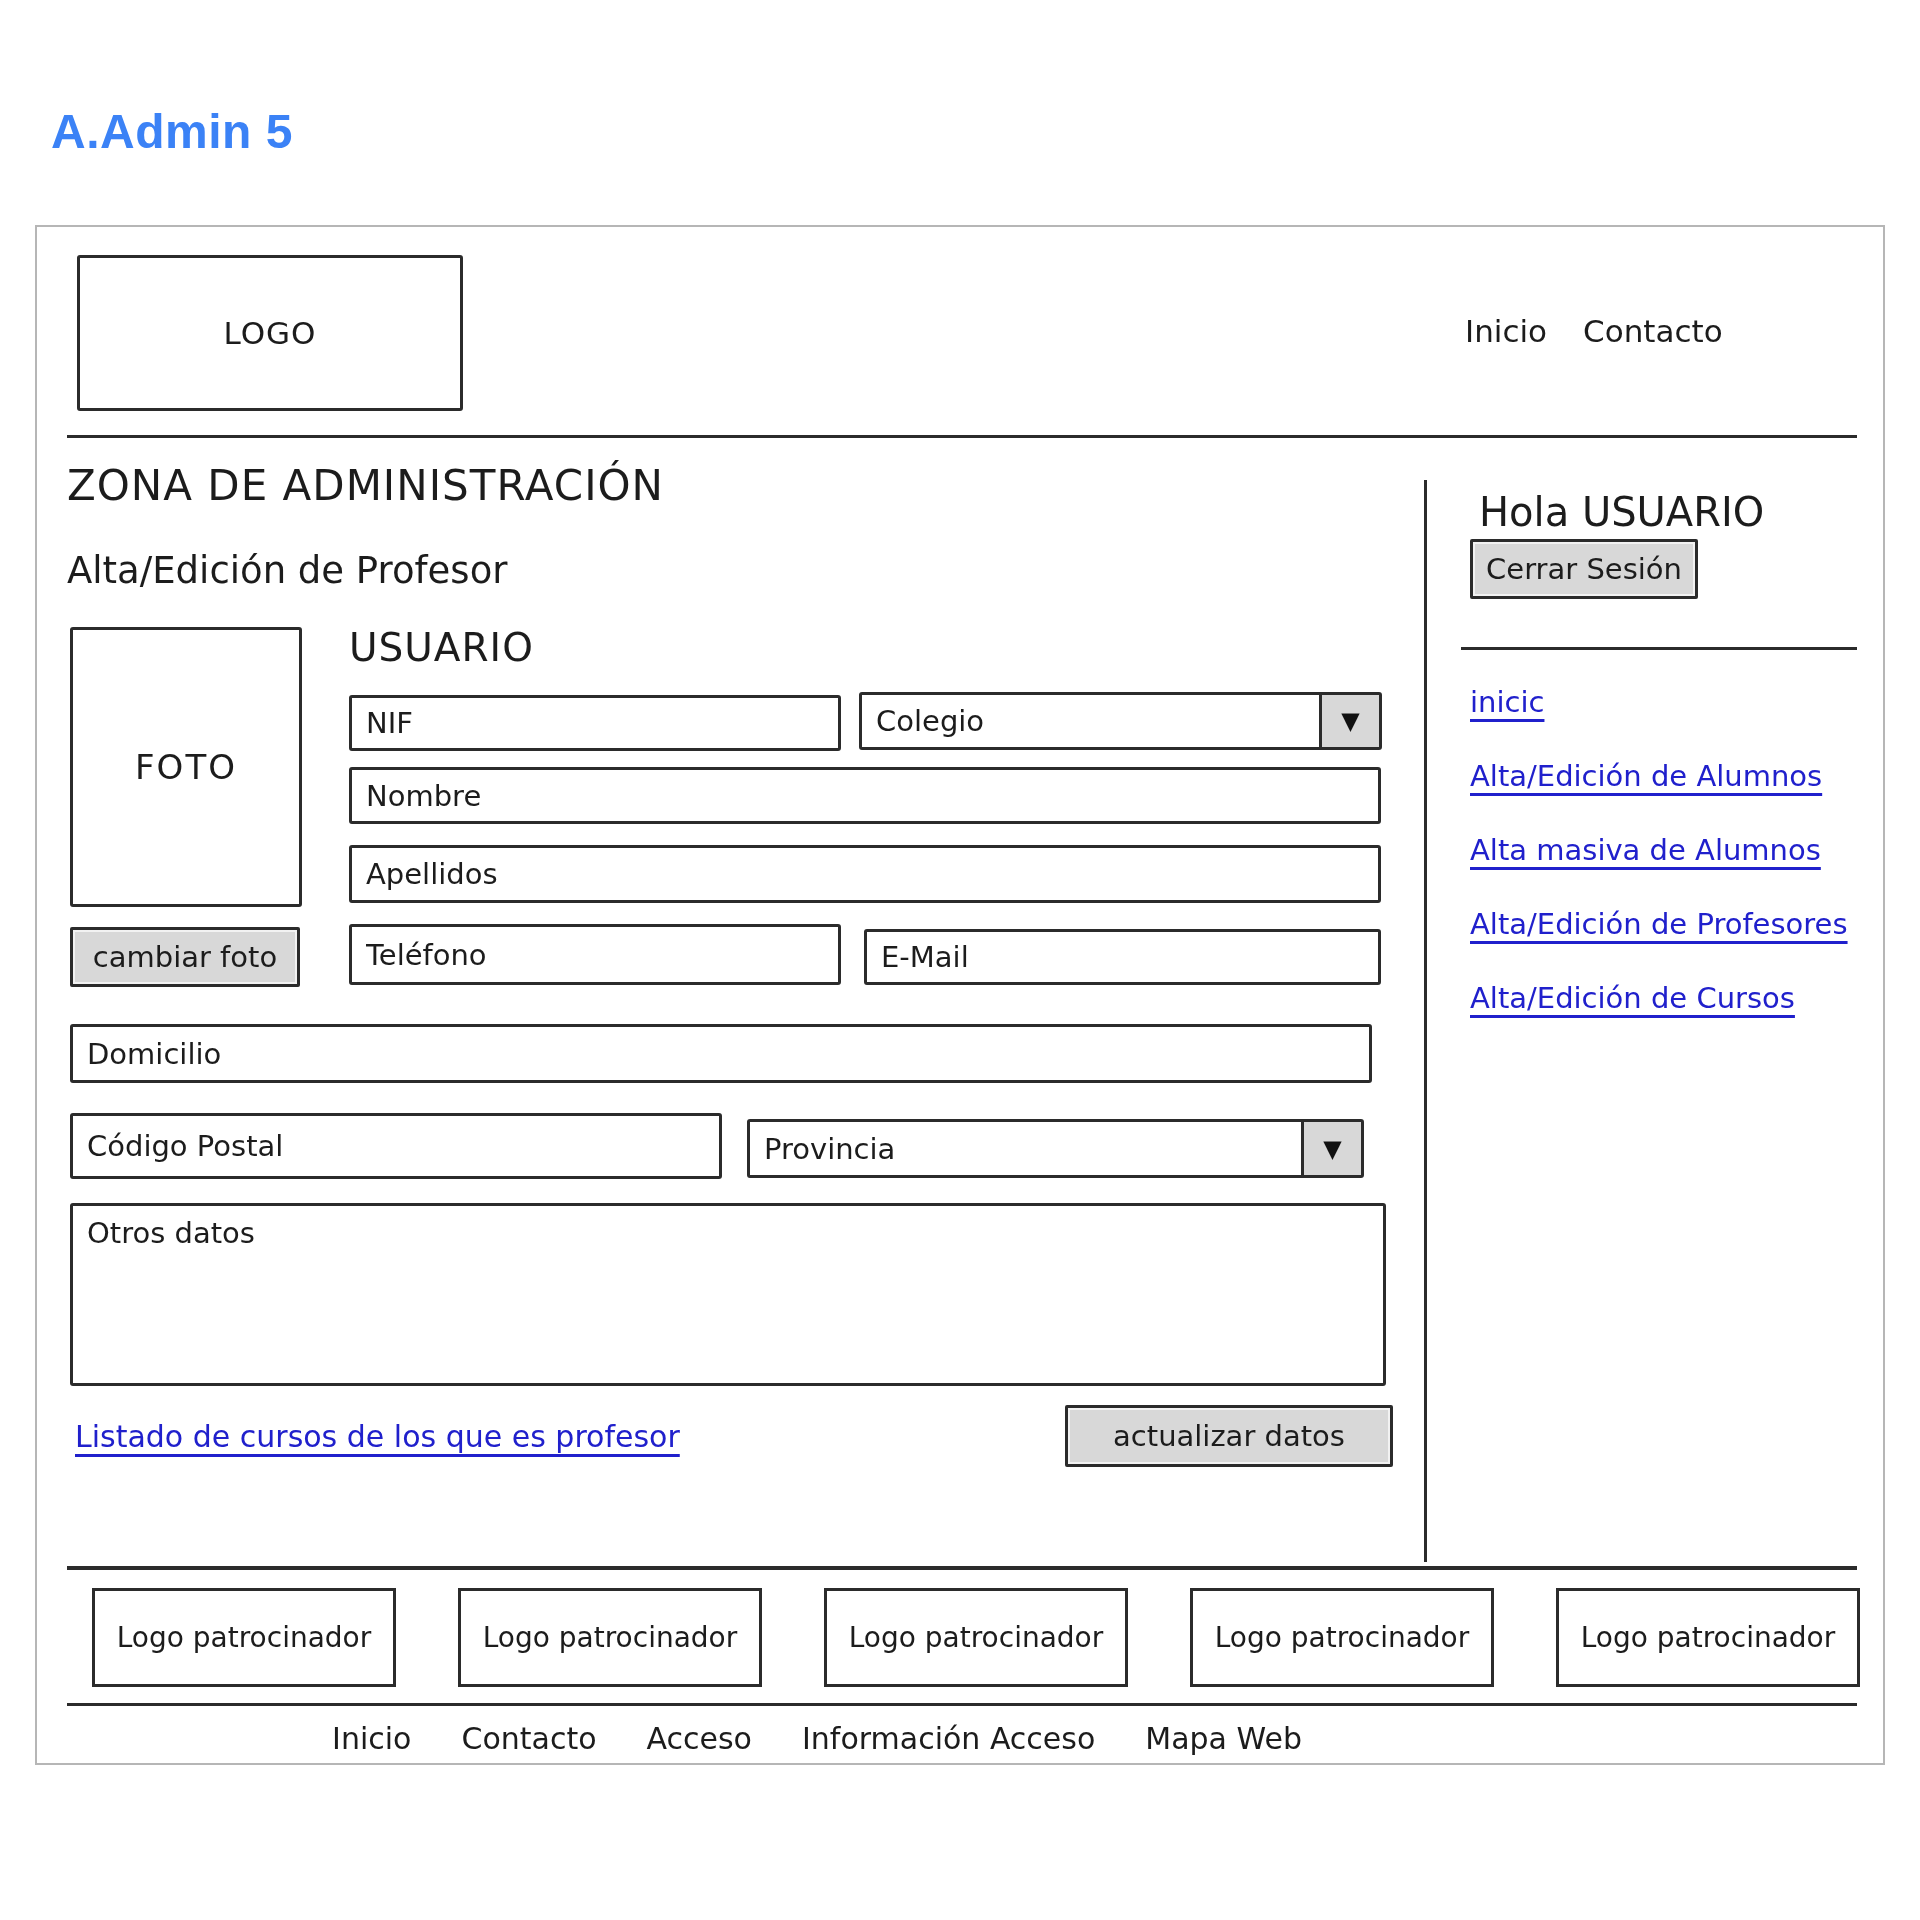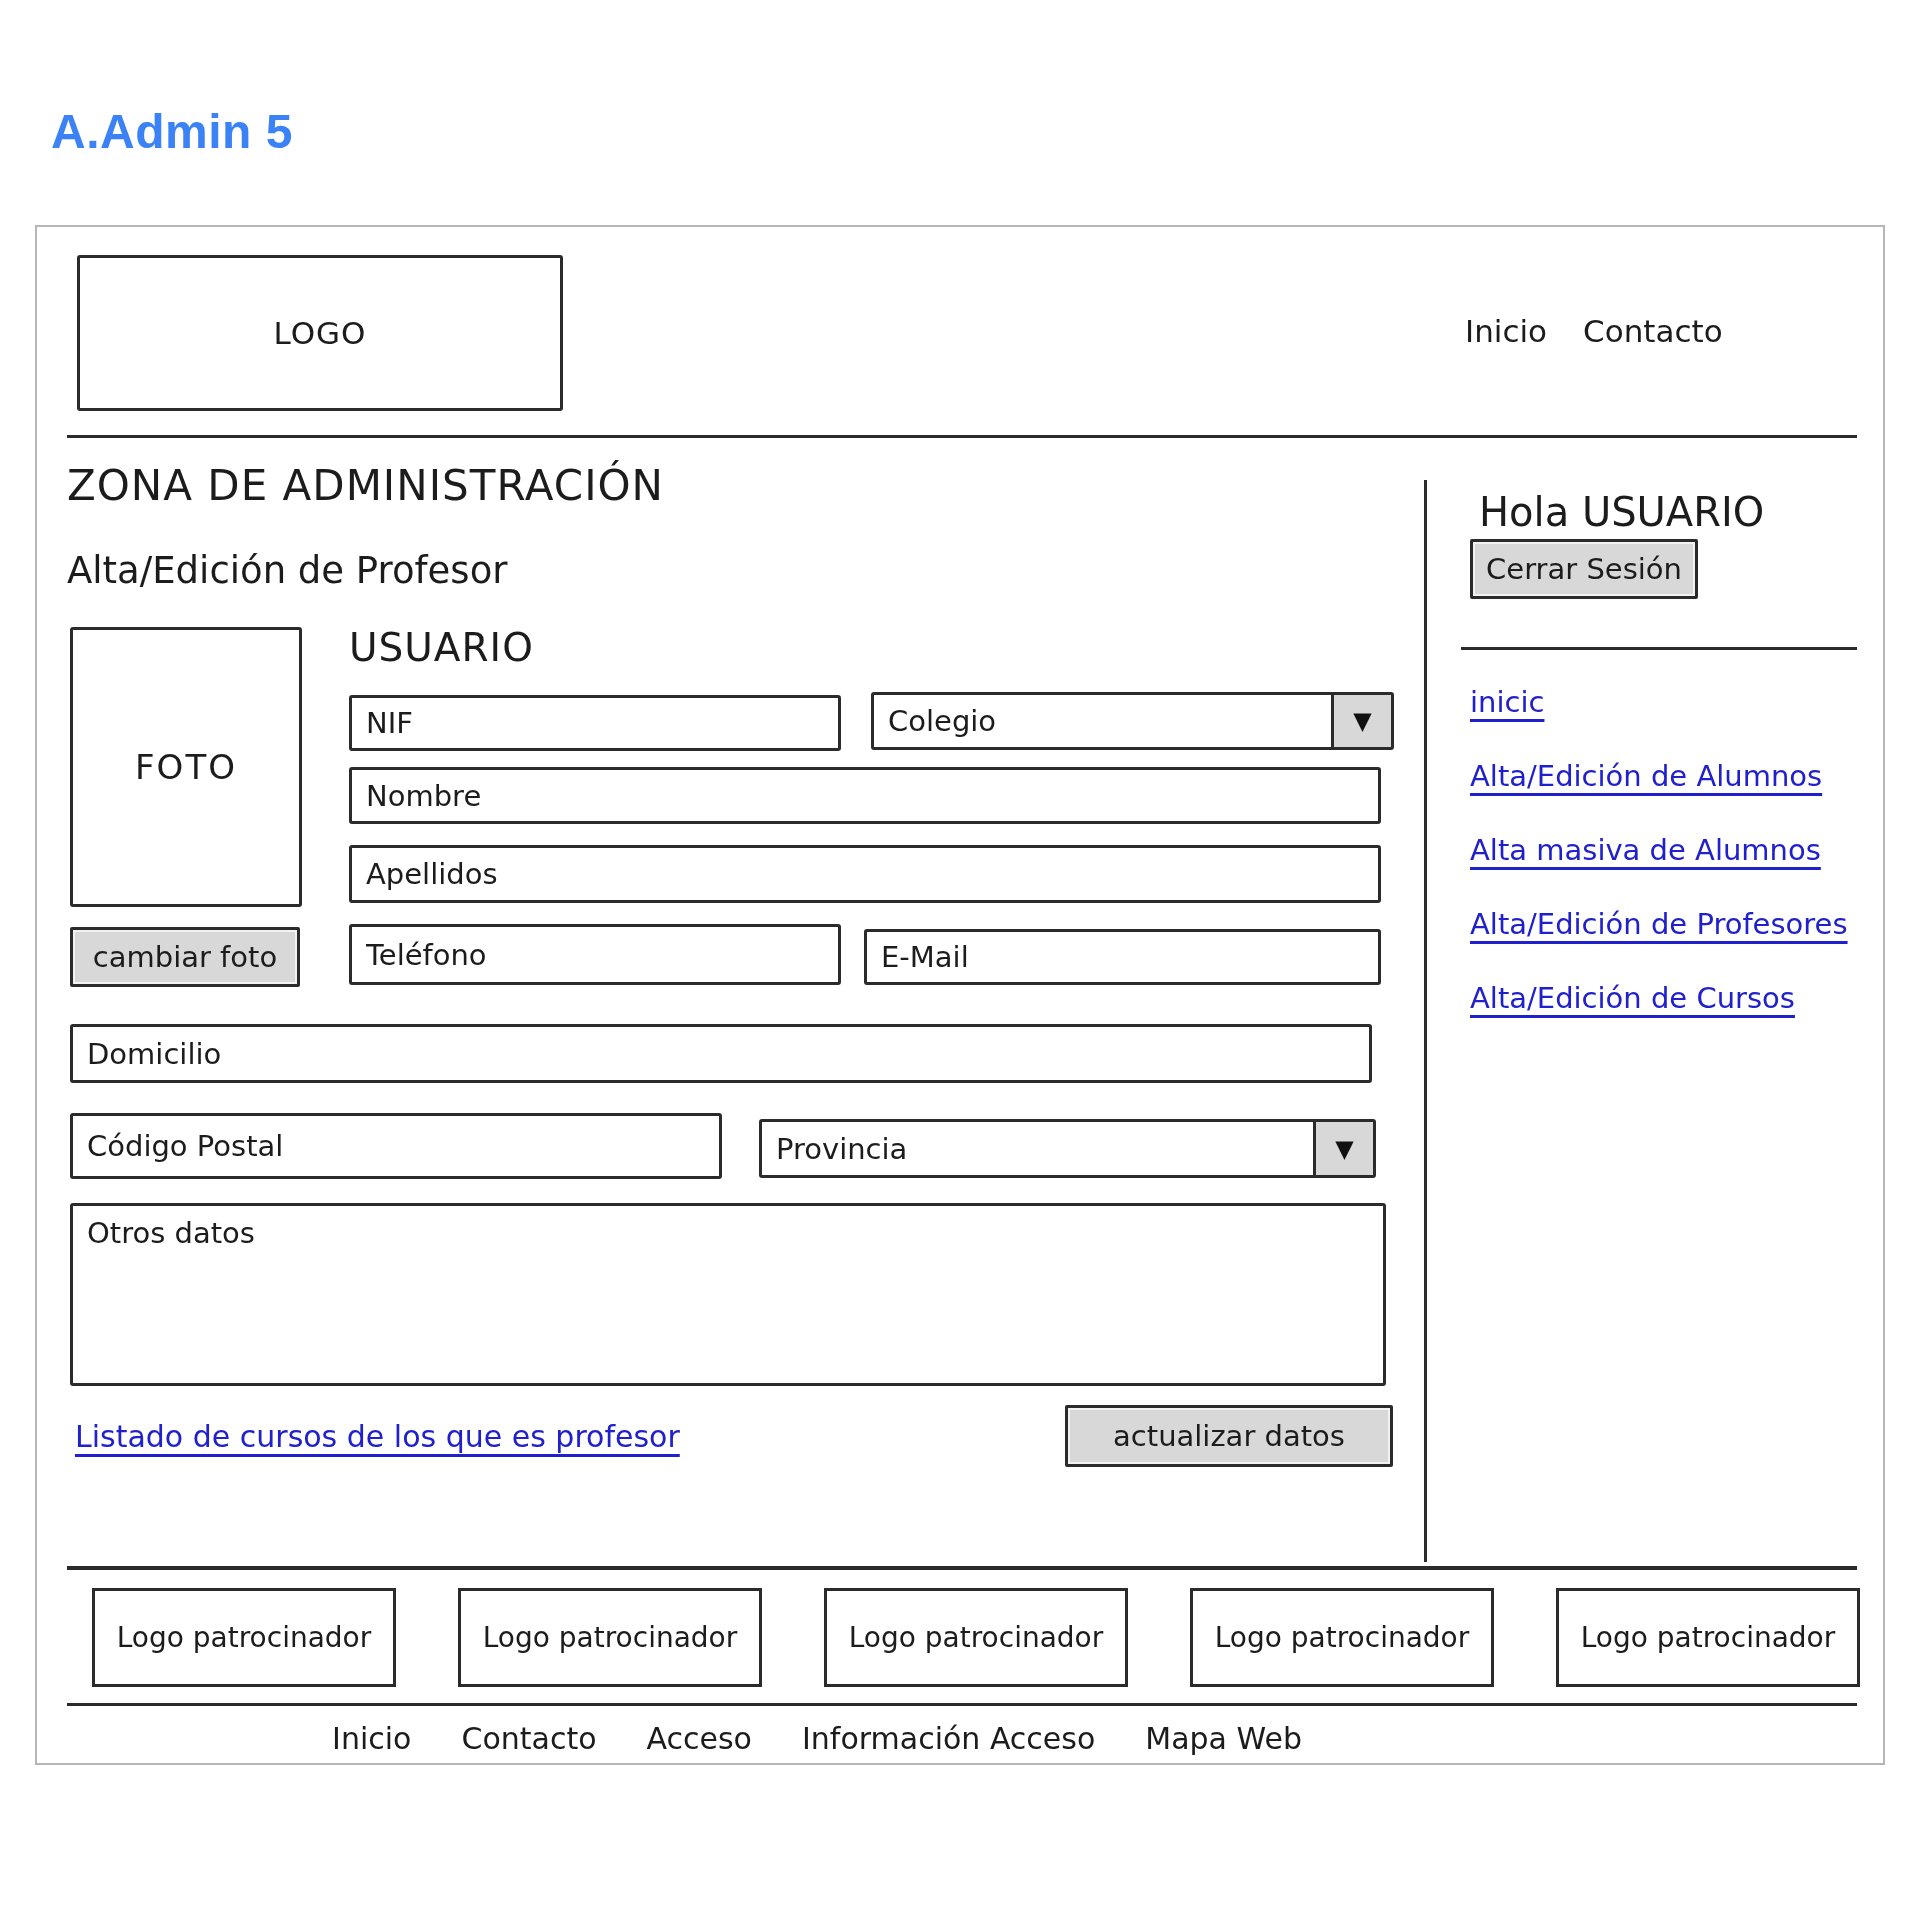--- a/index.html
+++ b/index.html
@@ -13,21 +13,21 @@
     font-size:48px; color:#3b82f6; letter-spacing:0.5px;
   }
   .frame {
     position:absolute; left:35px; top:225px; width:1850px; height:1540px;
     border:2px solid var(--frame-border,#b6b6b6); background:#fff; box-sizing:border-box;
   }
   .abs { position:absolute; box-sizing:border-box; }
   .sketch-border { border:3px solid var(--sketch,#2b2b2b); border-radius:3px; background:#fff; }
   .center { display:flex; align-items:center; justify-content:center; }
 
-  .logo-box { left:40px; top:28px; width:486px; height:156px; font-size:31px; letter-spacing:1px; }
+  .logo-box { left:40px; top:28px; width:386px; height:156px; font-size:31px; letter-spacing:1px; }
   .top-nav { left:1428px; top:86px; display:flex; gap:36px; font-size:31px; }
   .top-nav a { color:#1c1c1c; text-decoration:none; cursor:pointer; }
 
   .hr { background:var(--sketch,#2b2b2b); height:3px; }
   .hr-header { left:30px; top:208px; width:1790px; }
   .vline { left:1387px; top:253px; width:3px; height:1082px; background:var(--sketch,#2b2b2b); }
 
   .zone-title { left:30px; top:234px; font-size:42px; letter-spacing:1px; }
   .section-title { left:30px; top:322px; font-size:37px; }
 
@@ -55,21 +55,21 @@
   .f-nombre    { left:312px; top:540px; width:1032px; height:57px; }
   .f-apellidos { left:312px; top:618px; width:1032px; height:58px; }
   .f-telefono  { left:312px; top:697px; width:492px; height:61px; }
   .f-email     { left:827px; top:702px; width:517px; height:56px; }
   .f-domicilio { left:33px;  top:797px; width:1302px; height:59px; }
   .f-cp        { left:33px;  top:886px; width:652px; height:66px; }
   .f-otros     { left:33px;  top:976px; width:1316px; height:183px; }
 
   .select {
     position:absolute; box-sizing:border-box; display:flex; align-items:stretch;
-    border:3px solid var(--sketch,#2b2b2b); border-radius:3px; background:#fff; cursor:pointer;margin-left:12px;
+    border:3px solid var(--sketch,#2b2b2b); border-radius:3px; background:#fff; cursor:pointer;
   }
   .select-label { flex:1; display:flex; align-items:center; padding-left:14px; font-size:29px; }
   .select-arrow {
     width:57px; background:var(--button-bg,#d8d8d8); border-left:3px solid var(--sketch,#2b2b2b);
     display:flex; align-items:center; justify-content:center; font-size:24px; color:#111;
   }
   .sel-colegio   { left:822px; top:465px; width:523px; height:58px; }
   .sel-provincia { left:710px; top:892px; width:617px; height:59px; }
 
   a.wf-link {

